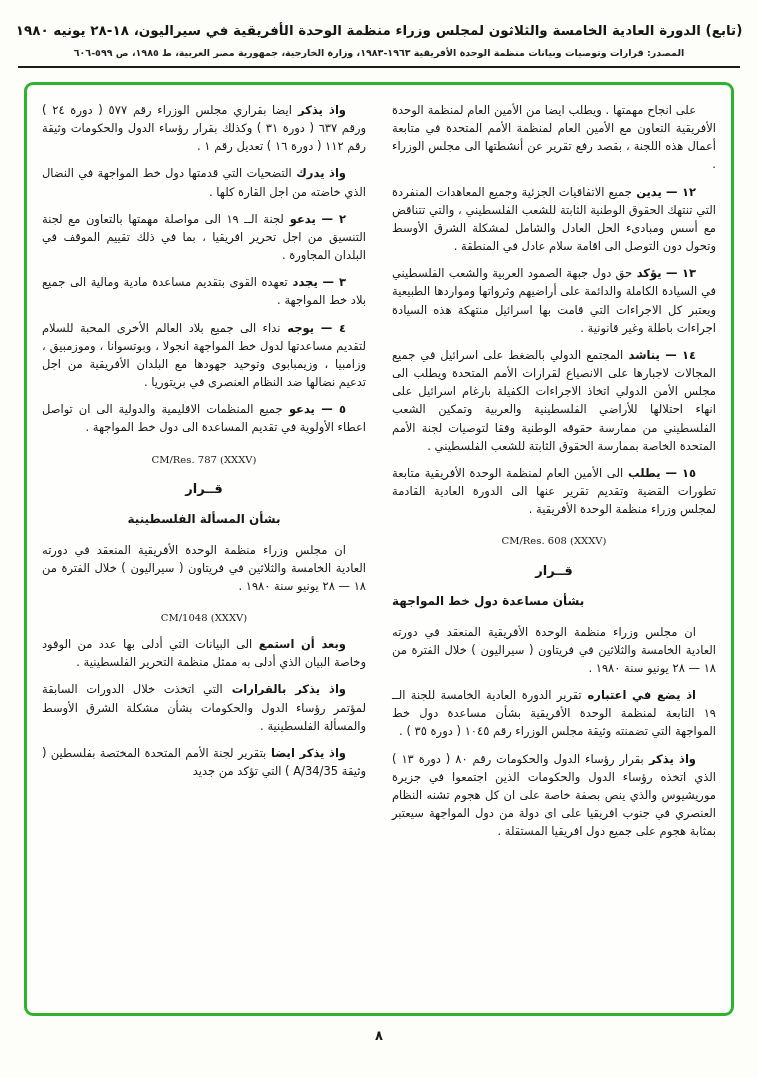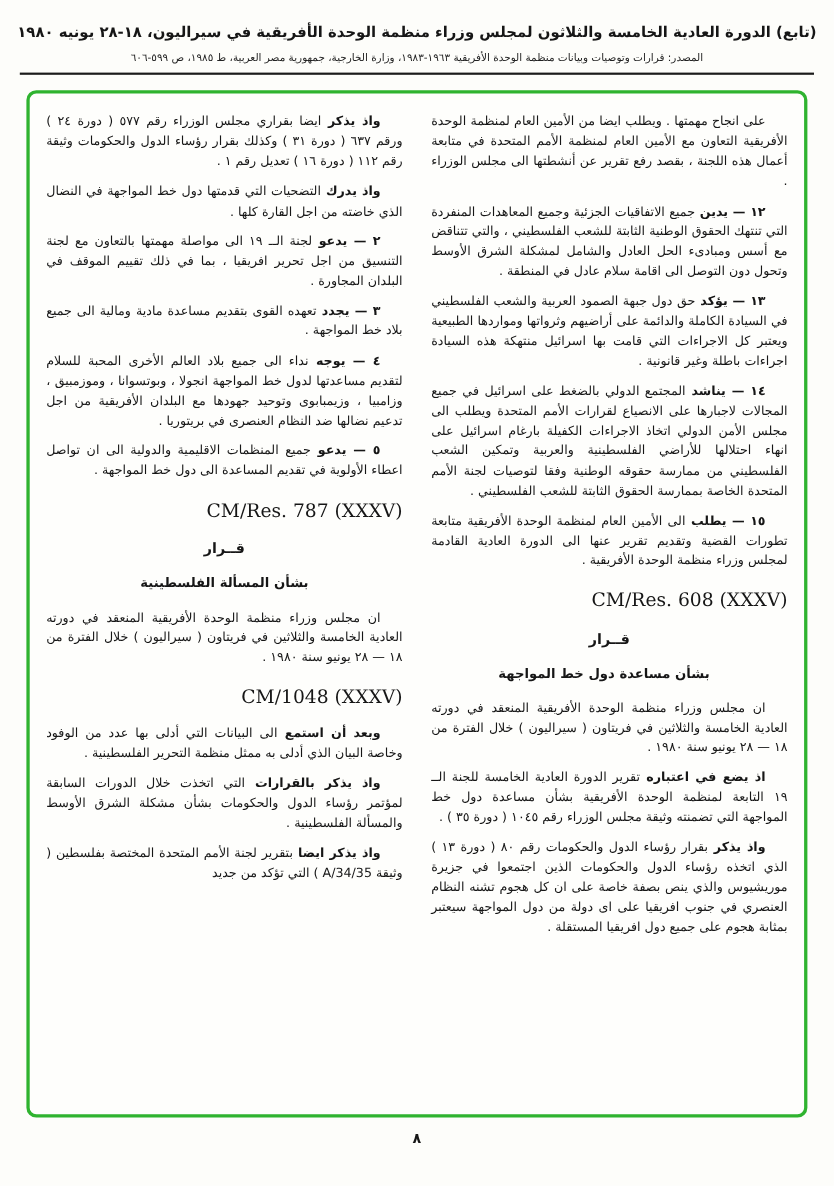--- a/index.html
+++ b/index.html
@@ -19,21 +19,21 @@
   }
   .header { text-align: center; }
   .header-line1 {
     font-size: 13.5px;
     font-weight: bold;
     margin-top: 8px;
     letter-spacing: 0.2px;
   }
   .header-line2 {
     font-size: 9.5px;
-    font-weight: normal;
+    font-weight: bold;
     margin-top: 9px;
     color: #222;
   }
   .header-rule {
     border: none;
     border-top: 2px solid #1b1b1b;
     margin: 8px 4px 0;
   }
   .frame {
     margin: 14px 10px 0;
@@ -53,43 +53,43 @@
     flex: 1 1 0;
     font-size: 11.5px;
     line-height: 1.58;
     text-align: justify;
   }
   .block { margin-bottom: 9px; }
   .para  { text-indent: 20px; }
   .lead  { font-weight: bold; }
   .ref {
     direction: ltr;
-    text-align: right;
+    text-align: center;
     font-family: "DejaVu Serif", serif;
-    font-size: 17px;
+    font-size: 10px;
     font-weight: normal;
     margin: 15px 0 9px;
     text-indent: 0;
   }
   .heading {
     text-align: center;
     font-weight: bold;
     font-size: 13px;
     margin: 12px 0 10px;
     letter-spacing: 1px;
   }
   .subheading {
     font-weight: bold;
     font-size: 12px;
     margin-bottom: 12px;
     text-align: right;
     padding-right: 10px;
   }
   .align-center { text-align: center; padding-right: 0; }
-  .align-right  { text-align: center; }
+  .align-right  { text-align: left; }
   .page-number {
     text-align: center;
     font-size: 13px;
     font-weight: bold;
     margin-top: 12px;
   }
 </style>
 </head>
 <body>
 

